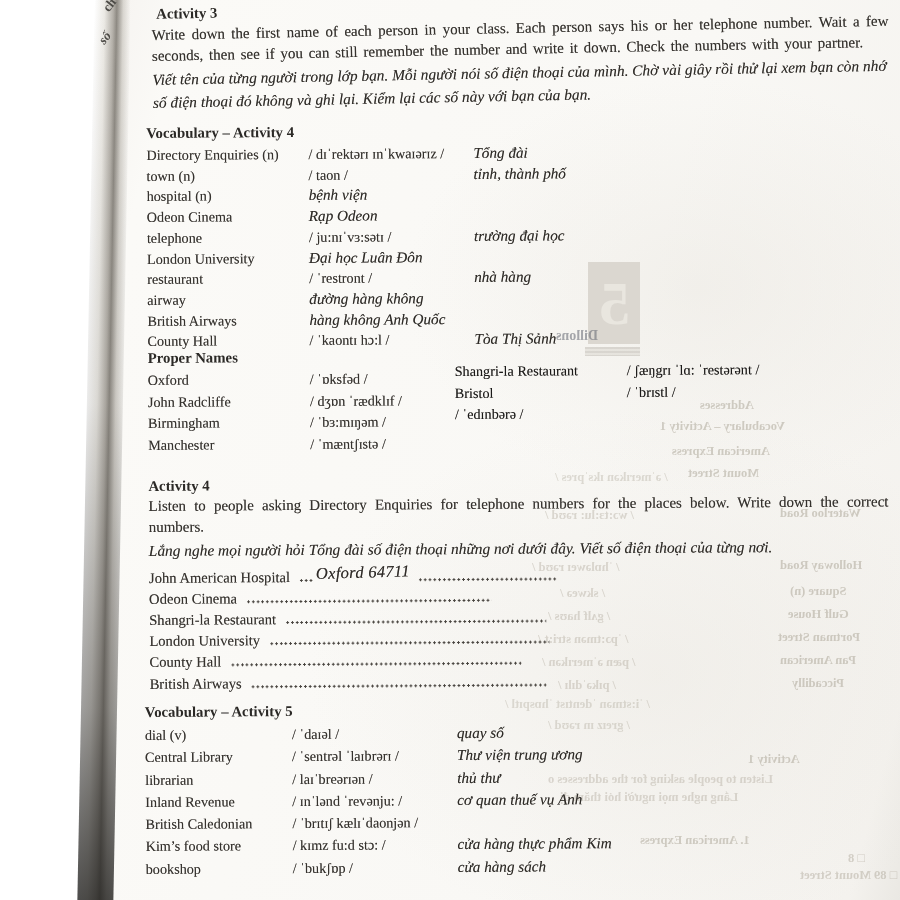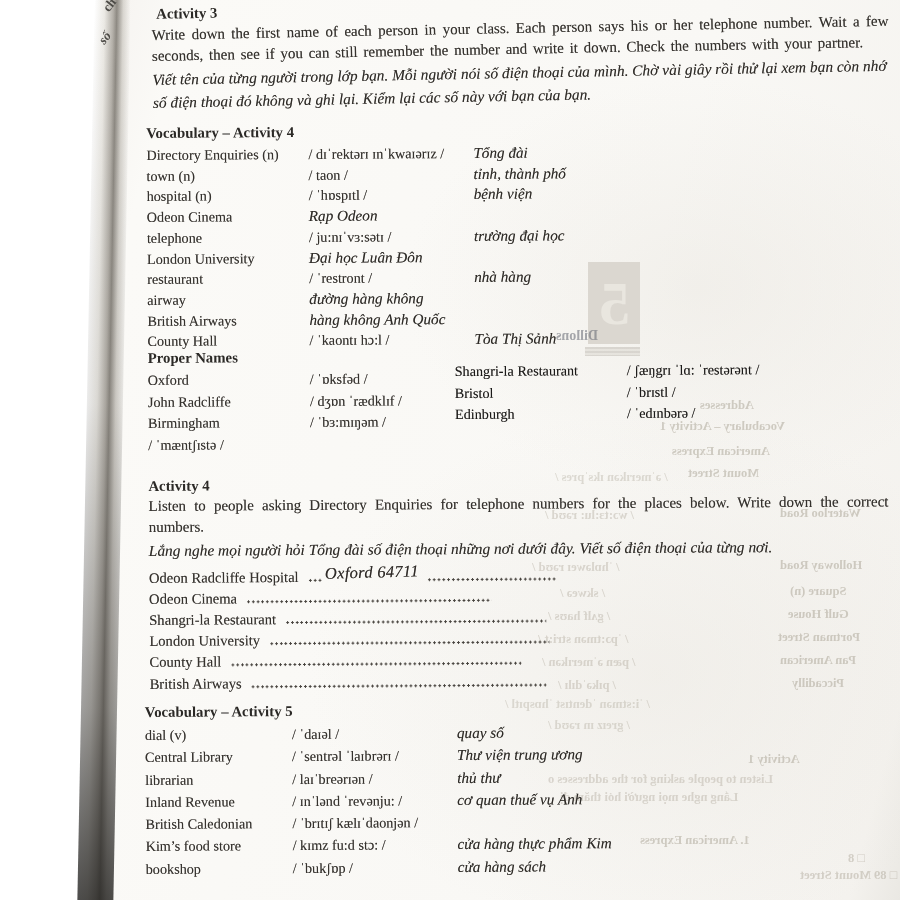--- a/index.html
+++ b/index.html
@@ -139,21 +139,20 @@
           <span class="ipa">/ dɪˈrektərɪ ɪnˈkwaɪərɪz /</span>
           <span class="viet">Tổng đài</span>
         </div>
           <div class="vrow">
           <span class="term">town (n)</span>
           <span class="ipa">/ taon /</span>
           <span class="viet">tỉnh, thành phố</span>
         </div>
           <div class="vrow">
           <span class="term">hospital (n)</span>
-          <span class="ipa">/ ˈhɒspɪtl /</span>
           <span class="viet">bệnh viện</span>
         </div>
           <div class="vrow">
           <span class="term">Odeon Cinema</span>
           <span class="viet">Rạp Odeon</span>
         </div>
           <div class="vrow">
           <span class="term">telephone</span>
           <span class="ipa">/ ju:nɪˈvɜ:sətɪ /</span>
           <span class="viet">trường đại học</span>
@@ -193,48 +192,48 @@
         </div>
           <div class="vrow">
           <span class="term">John Radcliffe</span>
           <span class="ipa">/ dʒɒn ˈrædklɪf /</span>
         </div>
           <div class="vrow">
           <span class="term">Birmingham</span>
           <span class="ipa">/ ˈbɜ:mɪŋəm /</span>
         </div>
           <div class="vrow">
+          <span class="term">Manchester</span>
           <span class="ipa">/ ˈmæntʃɪstə /</span>
         </div>
         </div>
     </div>
     <div class="sec pn-right" style="left:455px;top:362px;width:420px;">
 
     <div class="vrow">
         <span class="term">Shangri-la Restaurant</span>
         <span class="ipa">/ ʃæŋgrɪ ˈlɑ: ˈrestərənt /</span>
       </div>
         <div class="vrow">
         <span class="term">Bristol</span>
         <span class="ipa">/ ˈbrɪstl /</span>
       </div>
         <div class="vrow">
-        <span class="term">Edinburgh</span>
         <span class="ipa">/ ˈedɪnbərə /</span>
       </div>
       </div>
 
     <div class="sec" style="left:148px;top:477px;width:740px;">
       <div class="h">Activity 4</div>
       <div class="para" style="margin-top:1px;">Listen to people asking Directory Enquiries for telephone numbers for the places below. Write down the correct numbers.</div>
       <div class="vi-text" style="margin-top:2px;">Lắng nghe mọi người hỏi Tổng đài số điện thoại những nơi dưới đây. Viết số điện thoại của từng nơi.</div>
       <div class="fillrows" style="margin-top:3px;">
 
       <div class="fillrow">
-          <span class="flabel">Odeon Radcliffe Hospital</span>
+          <span class="flabel">John American Hospital</span>
           <span class="dots lead"></span>
           <span class="answer">Oxford 64711</span>
           <span class="dots tail"></span>
         </div>
           <div class="fillrow">
           <span class="flabel">Odeon Cinema</span>
           <span class="dots lead"></span>
 
           <span class="dots tail"></span>
         </div>

